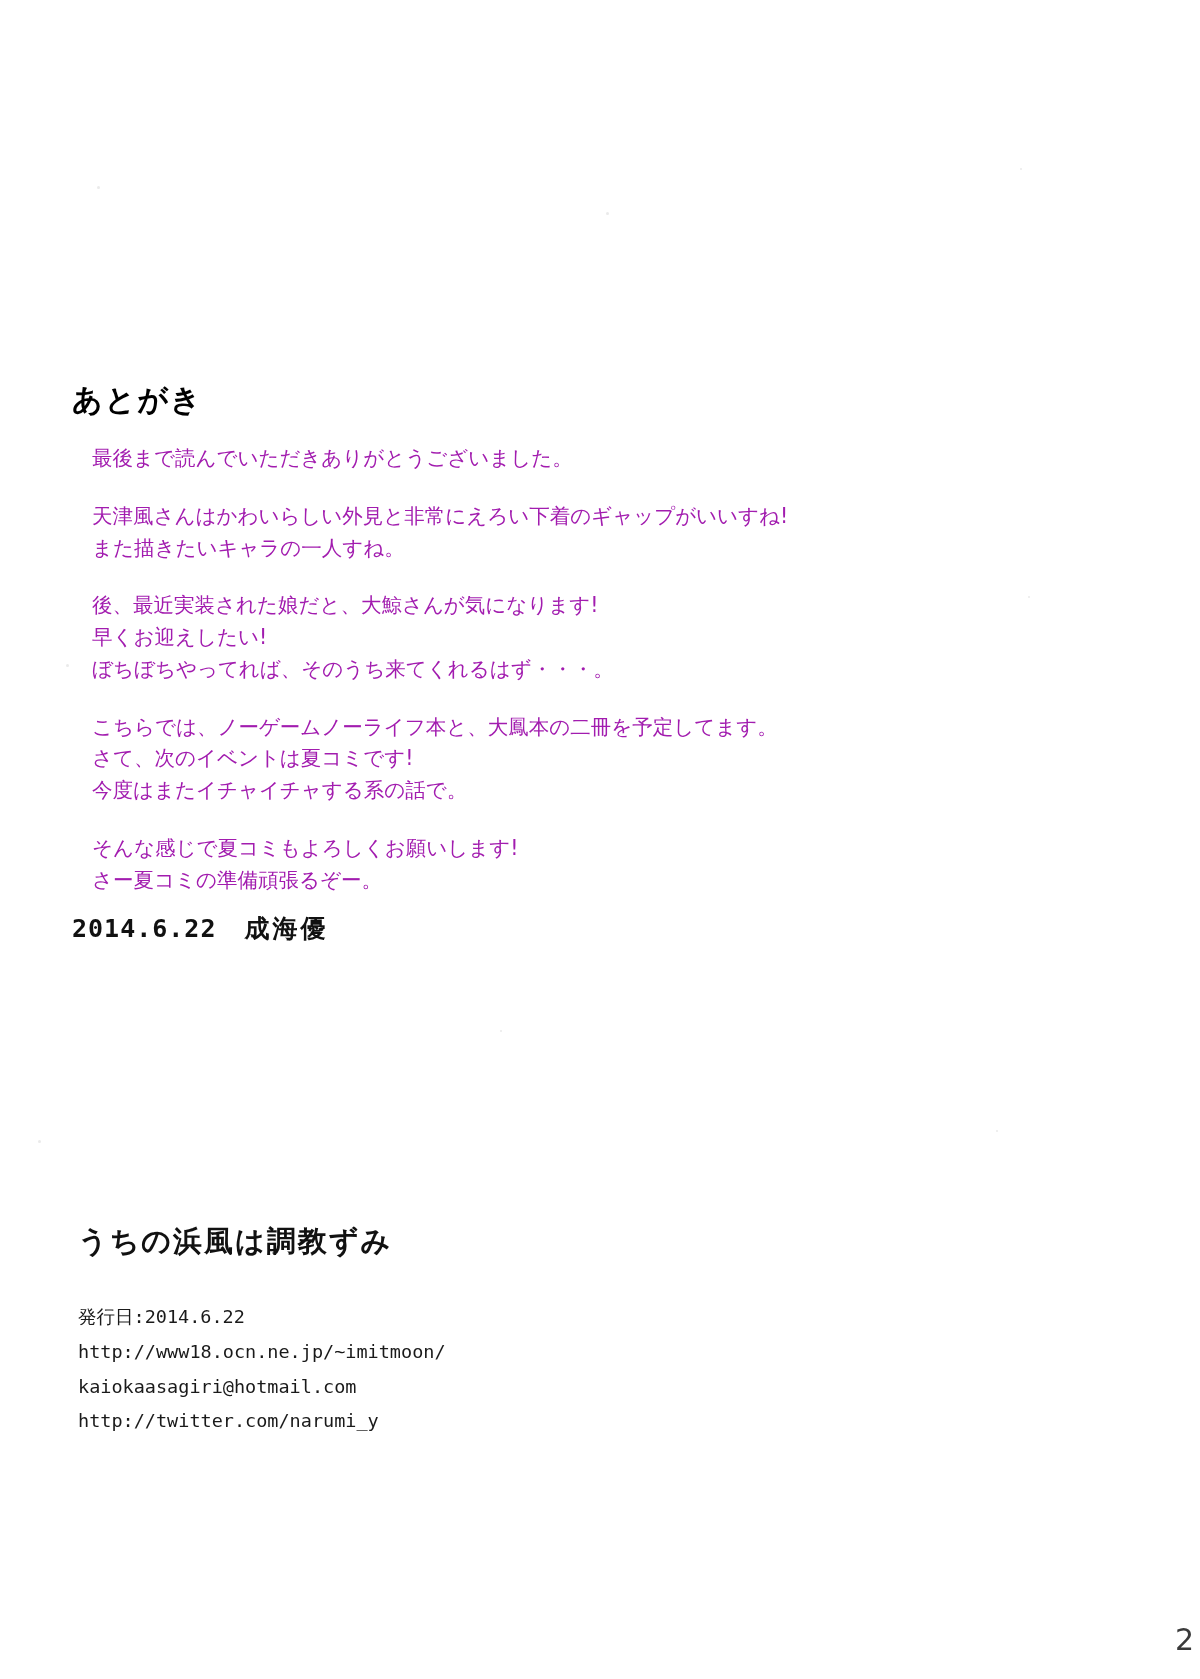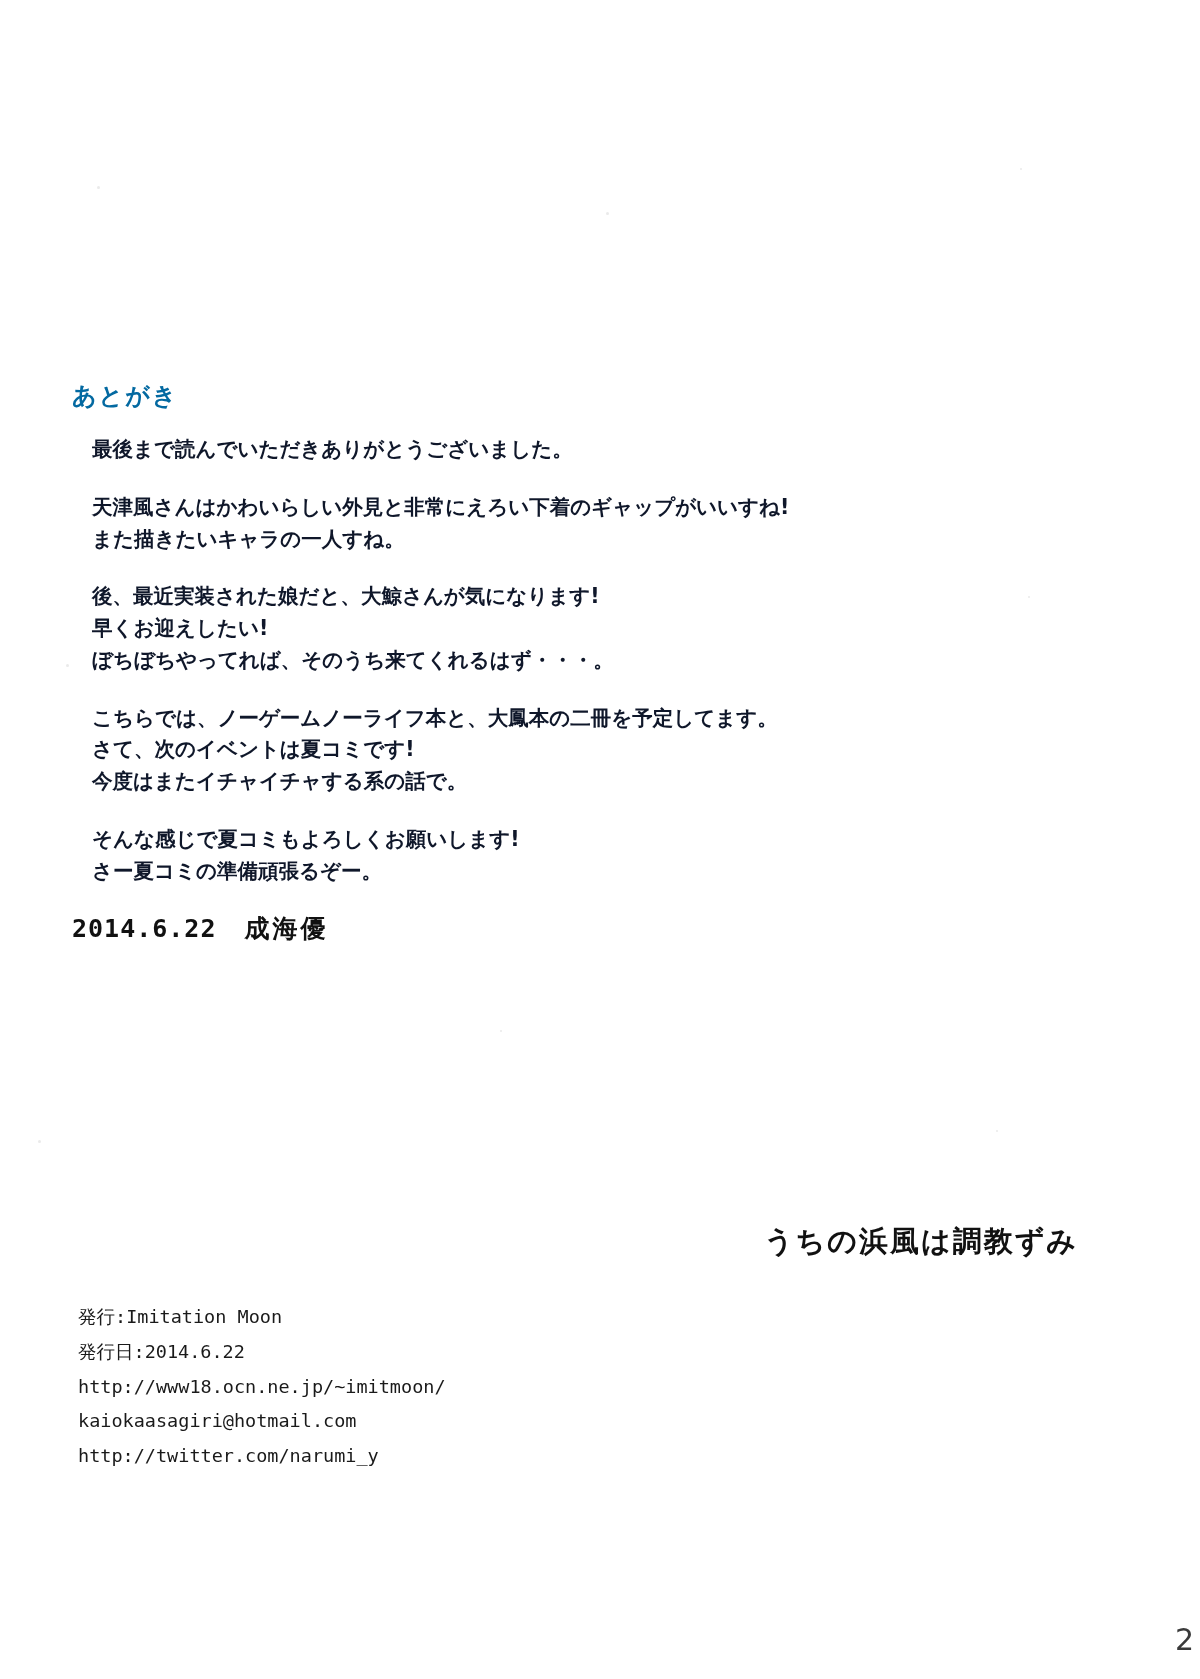--- a/index.html
+++ b/index.html
@@ -25,32 +25,31 @@
   .afterword {
     position: absolute;
     left: 72px;
     top: 380px;
     width: 1000px;
   }
 
   .afterword-heading {
     font-family: "DejaVu Sans", sans-serif;
     font-weight: bold;
-    font-size: 24px;
+    font-size: 30px;
     letter-spacing: 2px;
-    color: #0369a1;
+    color: #000000;
     margin: 0 0 22px 0;
   }
 
   .afterword-body {
     font-size: 20.5px;
     line-height: 1.0;
-    color: #0f172a;
+    color: #a21caf;
     margin-left: 20px;
-    font-weight: bold;
   }
 
   .para {
     margin-bottom: 26px;
   }
   .para:last-child {
     margin-bottom: 0;
   }
   .para .line {
     display: block;
@@ -89,21 +88,20 @@
     left: 78px;
     top: 1222px;
     width: 1000px;
   }
   .colophon-title {
     font-weight: bold;
     font-size: 29px;
     letter-spacing: 2px;
     color: #111;
     margin: 0 0 38px 0;
-    text-align: right;
   }
   .colophon-list {
     font-family: "DejaVu Sans Mono", monospace;
     font-size: 18.5px;
     line-height: 1.88;
     color: #1a1a1a;
   }
   .colophon-list .c-line {
     display: block;
     white-space: pre;
@@ -177,21 +175,20 @@
 
   <section class="sig-block">
     <div class="sig-date-row">
       <span>2014.6.22</span><span class="sig-name">成海優</span>
     </div>
   </section>
 
   <section class="colophon">
     <h2 class="colophon-title">うちの浜風は調教ずみ</h2>
     <div class="colophon-list">
-      <span class="c-line">発行:Imitation Moon</span>
       <span class="c-line">発行日:2014.6.22</span>
       <span class="c-line">http://www18.ocn.ne.jp/~imitmoon/</span>
       <span class="c-line">kaiokaasagiri@hotmail.com</span>
       <span class="c-line">http://twitter.com/narumi_y</span>
     </div>
   </section>
 
   <div class="page-number">2</div>
 
 </div>

